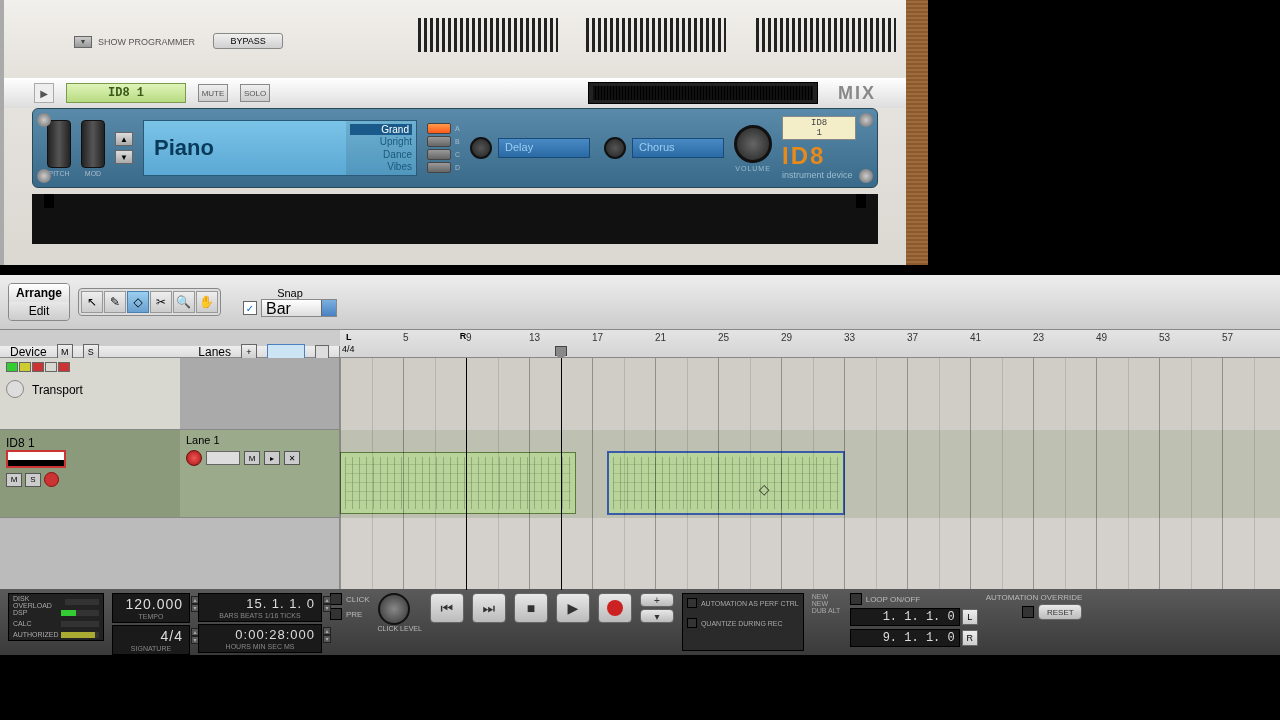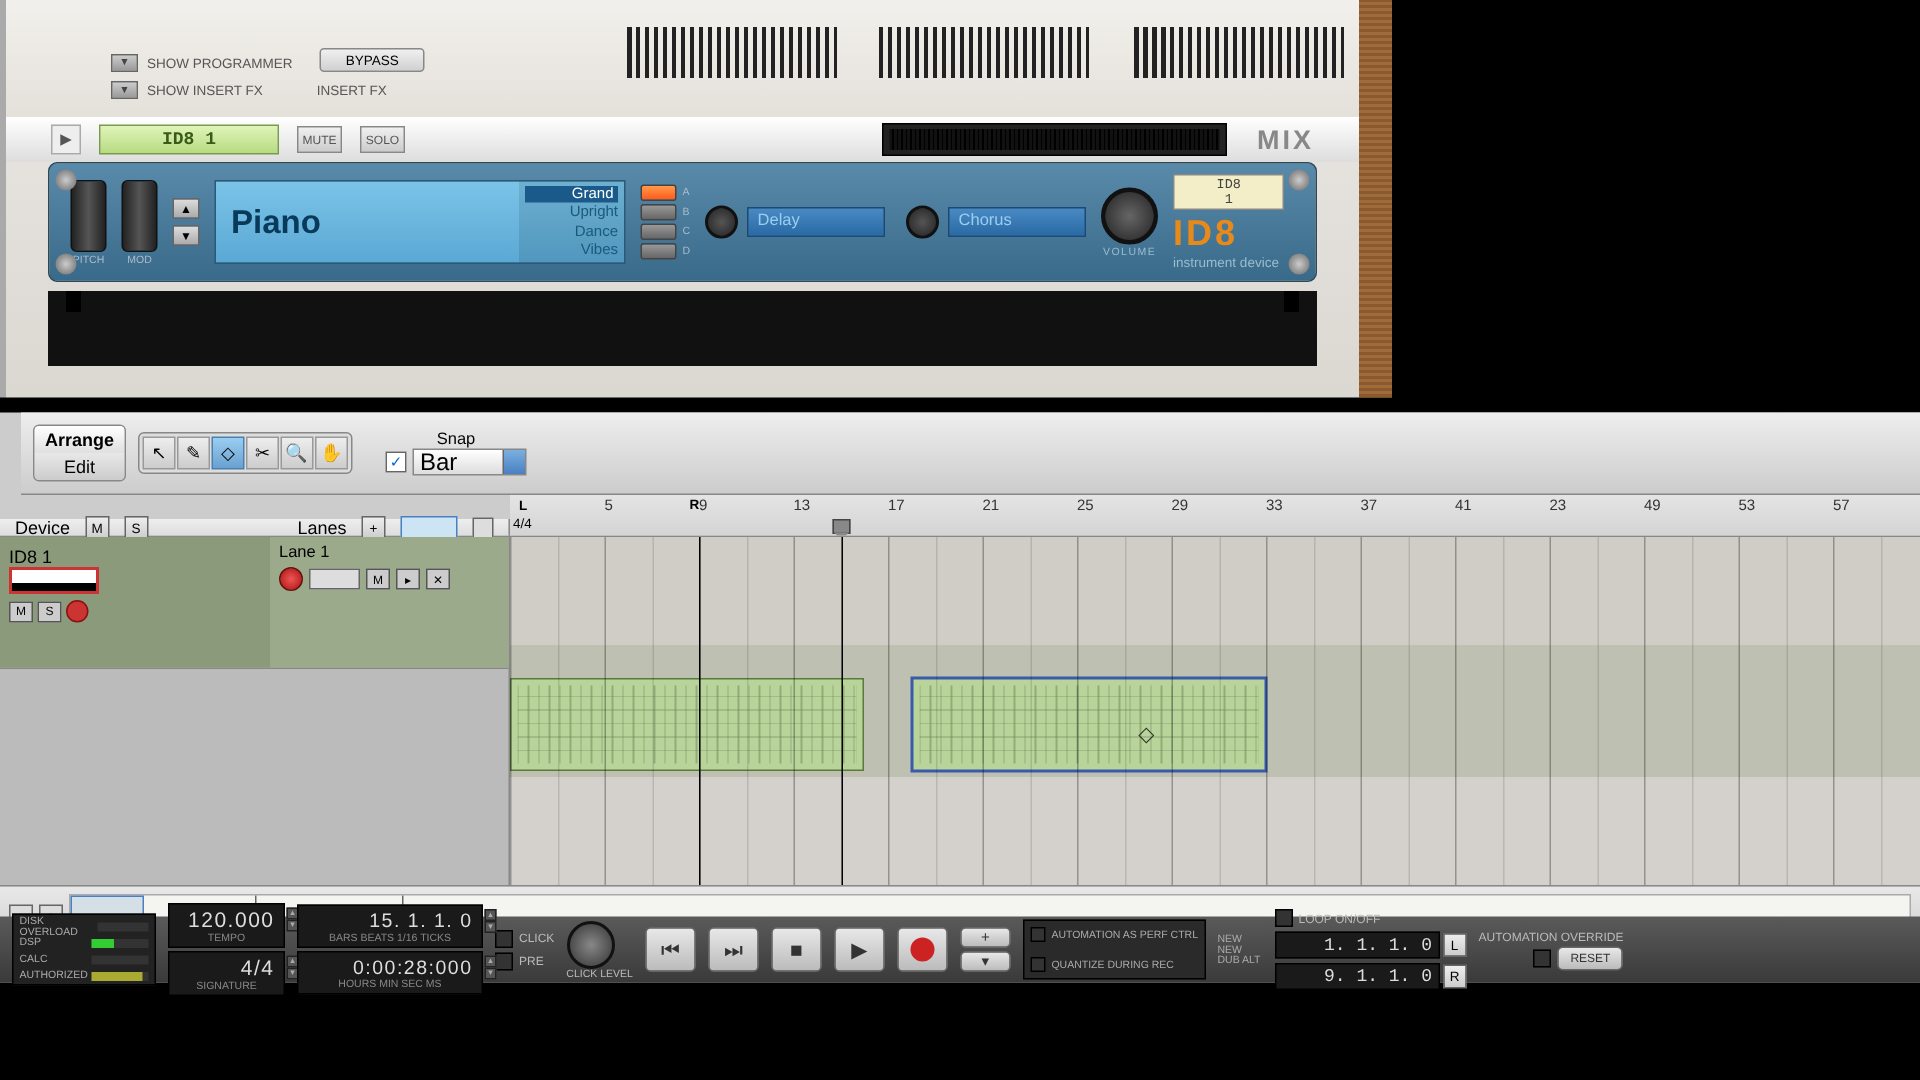--- a/index.html
+++ b/index.html
@@ -50,21 +50,21 @@
 .vol-wrap{text-align:center;}
 .vol-lbl{font-size:7px;color:#9abccf;margin-top:2px;letter-spacing:1px;}
 .id8-logo{margin-left:auto;margin-right:16px;}
 .id8-name-top{background:#f4eec8;border:1px solid #888;font-size:9px;padding:1px 28px;font-family:Courier;color:#444;text-align:center;margin-bottom:2px;}
 .id8-big{font-size:24px;font-weight:bold;color:#e88a1a;letter-spacing:2px;}
 .id8-sub{font-size:9px;color:#9abccf;}
 .rack-bottom{height:50px;background:#111;margin:6px 28px 0;position:relative;}
 .rack-bottom .stub{position:absolute;width:10px;height:14px;background:#000;top:0;}
 
 .sequencer { position:absolute; top:275px; left:0; width:1280px; height:380px; background:#ccc;}
-.seq-toolbar{height:55px;display:flex;align-items:center;gap:8px;padding:4px 8px;background:linear-gradient(#eee,#ccc);border-bottom:1px solid #888;margin-left:14px;}
+.seq-toolbar{height:55px;display:flex;align-items:center;gap:8px;padding:4px 8px;background:linear-gradient(#eee,#ccc);border-bottom:1px solid #888;}
 .mode-tabs{display:flex;flex-direction:column;width:62px;border:1px solid #888;border-radius:4px;overflow:hidden;}
 .mode-tab{padding:2px 6px;font-size:12px;text-align:center;background:linear-gradient(#e8e8e8,#ccc);}
 .mode-tab.active{background:linear-gradient(#fff,#e0e0e0);font-weight:bold;}
 .tool-group{display:flex;border:1px solid #888;border-radius:4px;background:#ddd;padding:2px;gap:1px;}
 .tool-btn{width:22px;height:22px;background:linear-gradient(#eee,#ccc);border:1px solid #999;display:flex;align-items:center;justify-content:center;font-size:12px;}
 .tool-btn.active{background:linear-gradient(#9acef0,#6aa0d0);border-color:#4a80b0;}
 .snap-group{display:flex;flex-direction:column;align-items:center;margin-left:14px;}
 .snap-lbl{font-size:11px;}
 .snap-row{display:flex;align-items:center;gap:4px;}
 .snap-chk{width:14px;height:14px;border:1px solid #666;background:#fff;display:flex;align-items:center;justify-content:center;font-size:10px;color:#06c;}
@@ -123,21 +123,21 @@
 .erase-cursor{position:absolute;width:16px;height:16px;z-index:10;}
 .erase-cursor::before{content:'◇';position:absolute;font-size:14px;color:#333;}
 
 .overview{height:40px;background:linear-gradient(#e8e8e8,#d0d0d0);border-top:1px solid #888;display:flex;align-items:center;padding:0 6px;gap:4px;}
 .zoom-btn{width:16px;height:16px;border:1px solid #666;background:#ddd;font-size:9px;display:flex;align-items:center;justify-content:center;}
 .ov-track{flex:1;height:30px;background:#f4f4f0;border:1px solid #aaa;position:relative;}
 .ov-window{position:absolute;top:0;bottom:0;background:rgba(120,160,200,.25);border:1px solid #4a80c0;}
 .ov-clip{position:absolute;top:18px;height:10px;background:#b8d49a;}
 .ov-marker{position:absolute;top:0;width:1px;height:100%;background:#666;}
 
-.transport-bar{position:absolute;bottom:0;left:0;right:0;height:44px;background:linear-gradient(#5a5a5a,#3a3a3a);display:flex;align-items:center;padding:4px 8px;gap:8px;}
+.transport-bar{position:absolute;bottom:0;left:0;right:0;height:66px;background:linear-gradient(#5a5a5a,#3a3a3a);display:flex;padding:4px 8px;gap:8px;}
 .status-panel{width:96px;height:48px;background:#222;border:1px solid #000;padding:2px 4px;font-size:7px;color:#aaa;font-family:Courier;}
 .status-row{display:flex;justify-content:space-between;align-items:center;height:11px;}
 .status-row .bar{width:38px;height:6px;background:#333;position:relative;}
 .status-row .bar.g::after{content:'';position:absolute;left:0;top:0;bottom:0;width:40%;background:#3c3;}
 .status-row .bar.y::after{content:'';position:absolute;left:0;top:0;bottom:0;width:90%;background:#aa3;}
 .tempo-panel,.sig-panel,.pos-panel,.time-panel{background:#1a1a1a;border:1px solid #000;padding:2px 6px;font-family:Courier;color:#ddd;position:relative;}
 .tempo-panel{width:78px;}
 .panel-val{font-size:14px;text-align:right;letter-spacing:1px;}
 .panel-lbl{font-size:7px;text-align:center;color:#888;margin-top:1px;}
 .tempo-group{display:flex;flex-direction:column;gap:2px;}
@@ -167,27 +167,20 @@
 <div class="rack-area">
   <div class="rack-top">
     <div class="grille g1"></div>
     <div class="grille g2"></div>
     <div class="grille g3"></div>
     <div class="small-toggle">
         <span class="tbox"></span>
         <span>SHOW PROGRAMMER</span>
       </div>
     <span class="bypass-btn">BYPASS</span>
-    <div class="row2">
-      <div class="small-toggle">
-          <span class="tbox"></span>
-          <span>SHOW INSERT FX</span>
-        </div>
-      <span style="font-size:9px;color:#555;margin-left:22px;">INSERT FX</span>
-    </div>
   </div>
 
   <div class="rack-middle">
     <div class="play-tri"></div>
     <div class="id8-name">ID8 1</div>
     <div class="mute-solo">MUTE</div>
     <div class="mute-solo">SOLO</div>
     <div class="mix-meter">
         <div class="strips"></div>
       </div>
@@ -314,20 +307,37 @@
         <span class="ruler-num" style="left: 756px;">49</span>
         <span class="ruler-num" style="left: 819px;">53</span>
         <span class="ruler-num" style="left: 882px;">57</span>
         <span class="loop-marker" style="left: 119.7px;">R</span>
         <div class="playhead-handle" style="left: 220.5px;"></div>
       </div>
   </div>
 
   <div class="tracks-area">
     <div class="track-list">
+      <div class="track-row t-transport">
+
+        <div class="track-head">
+          <div class="mini-strip">
+              <div style="background:#3c3"></div>
+              <div style="background:#cc3"></div>
+              <div style="background:#c33"></div>
+              <div></div>
+              <div style="background:#c33"></div>
+            </div>
+          <div style="display:flex;align-items:center;gap:8px;margin-top:6px;">
+            <span style="width:18px;height:18px;border:1px solid #888;border-radius:50%;background:#ddd;"></span>
+            <span class="track-name">Transport</span>
+          </div>
+        </div>
+        <div class="lane-head"></div>
+      </div>
       <div class="track-row t-id8">
 
         <div class="track-head">
           <div style="display:flex;justify-content:space-between;">
               <span class="track-name">ID8 1</span>
             </div>
           <div class="kbd-icon"></div>
           <div class="track-badges">
             <div class="badge">M</div>
             <div class="badge">S</div>

